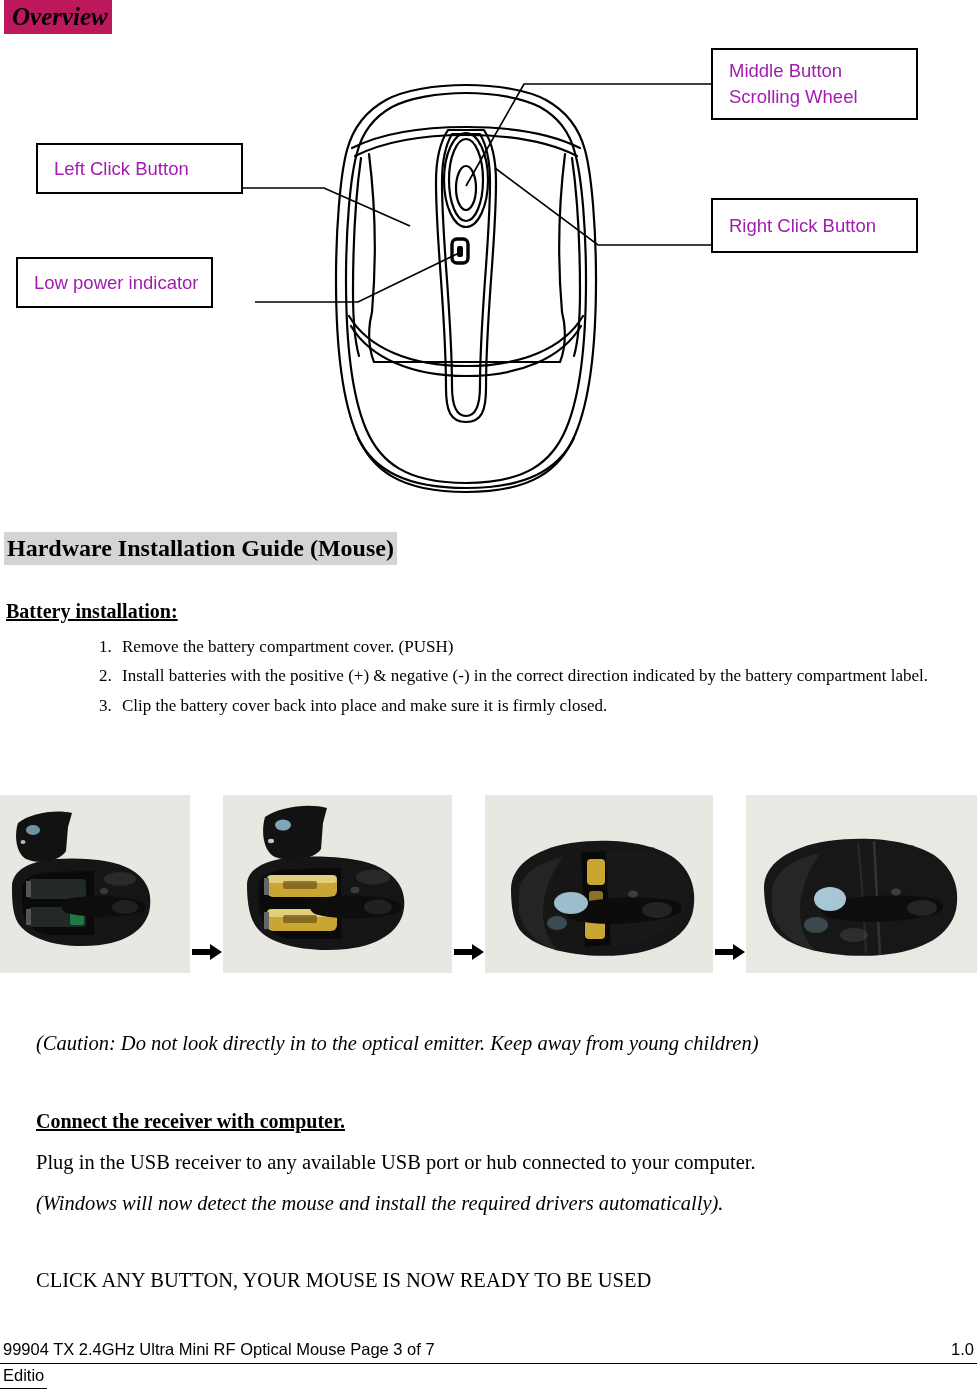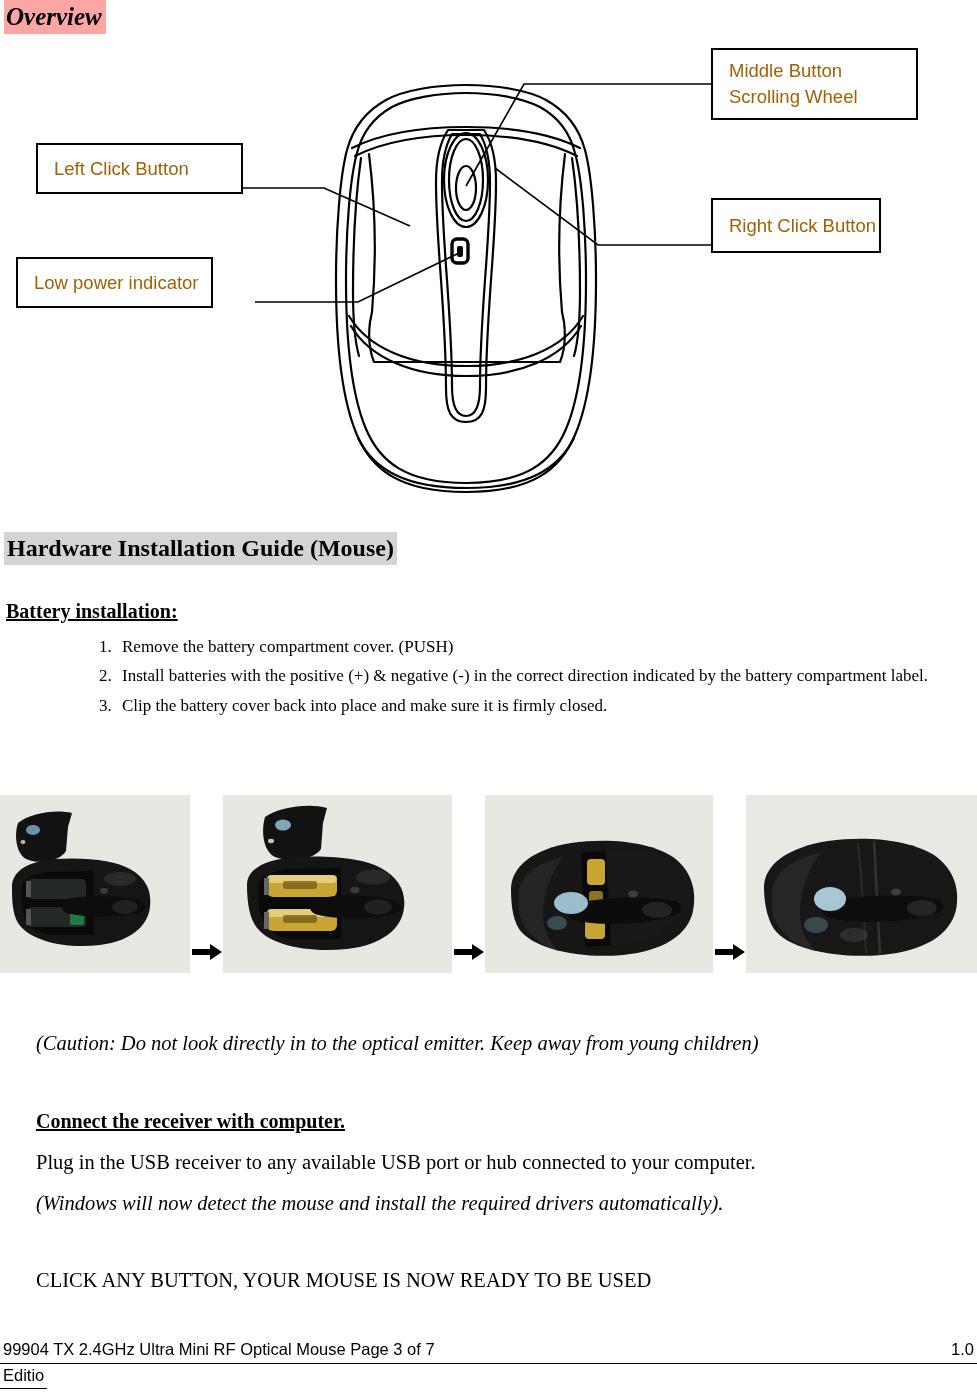--- a/index.html
+++ b/index.html
@@ -17,23 +17,23 @@
   }
 
   
   .page-title {
     position: absolute;
     left: 4px;
     top: 0px;
     font-size: 25px;
     font-weight: bold;
     font-style: italic;
-    background: #fca5a5;
+    background: #be185d;
     line-height: 1.2;
-    padding: 2px 4px 2px 2px;
+    padding: 2px 4px 2px 8px;
     white-space: nowrap;
   }
 
   .section-title {
     position: absolute;
     left: 4px;
     top: 532px;
     font-size: 24px;
     font-weight: bold;
     background: #d4d4d4;
@@ -52,31 +52,31 @@
   #battery-head { left: 6px; top: 600px; }
   #connect-head { left: 36px; top: 1110px; }
 
   
   .callout {
     position: absolute;
     border: 2.5px solid #000;
     background: #fff;
     font-family: "Liberation Sans", "DejaVu Sans", sans-serif;
     font-size: 18.5px;
-    color: #a16207;
+    color: #a21caf;
     display: flex;
     flex-direction: column;
     justify-content: center;
     box-sizing: border-box;
     padding-left: 16px;
     line-height: 1.38;
     z-index: 3;
   }
   #callout-middle  { left: 711px; top: 48px;  width: 207px; height: 72px; }
-  #callout-right   { left: 711px; top: 198px; width: 170px; height: 55px; }
+  #callout-right   { left: 711px; top: 198px; width: 207px; height: 55px; }
   #callout-left    { left: 36px;  top: 143px; width: 207px; height: 51px; }
   #callout-power   { left: 16px;  top: 257px; width: 197px; height: 51px; }
 
   
   #diagram {
     position: absolute;
     left: 0;
     top: 30px;
     width: 977px;
     height: 490px;

